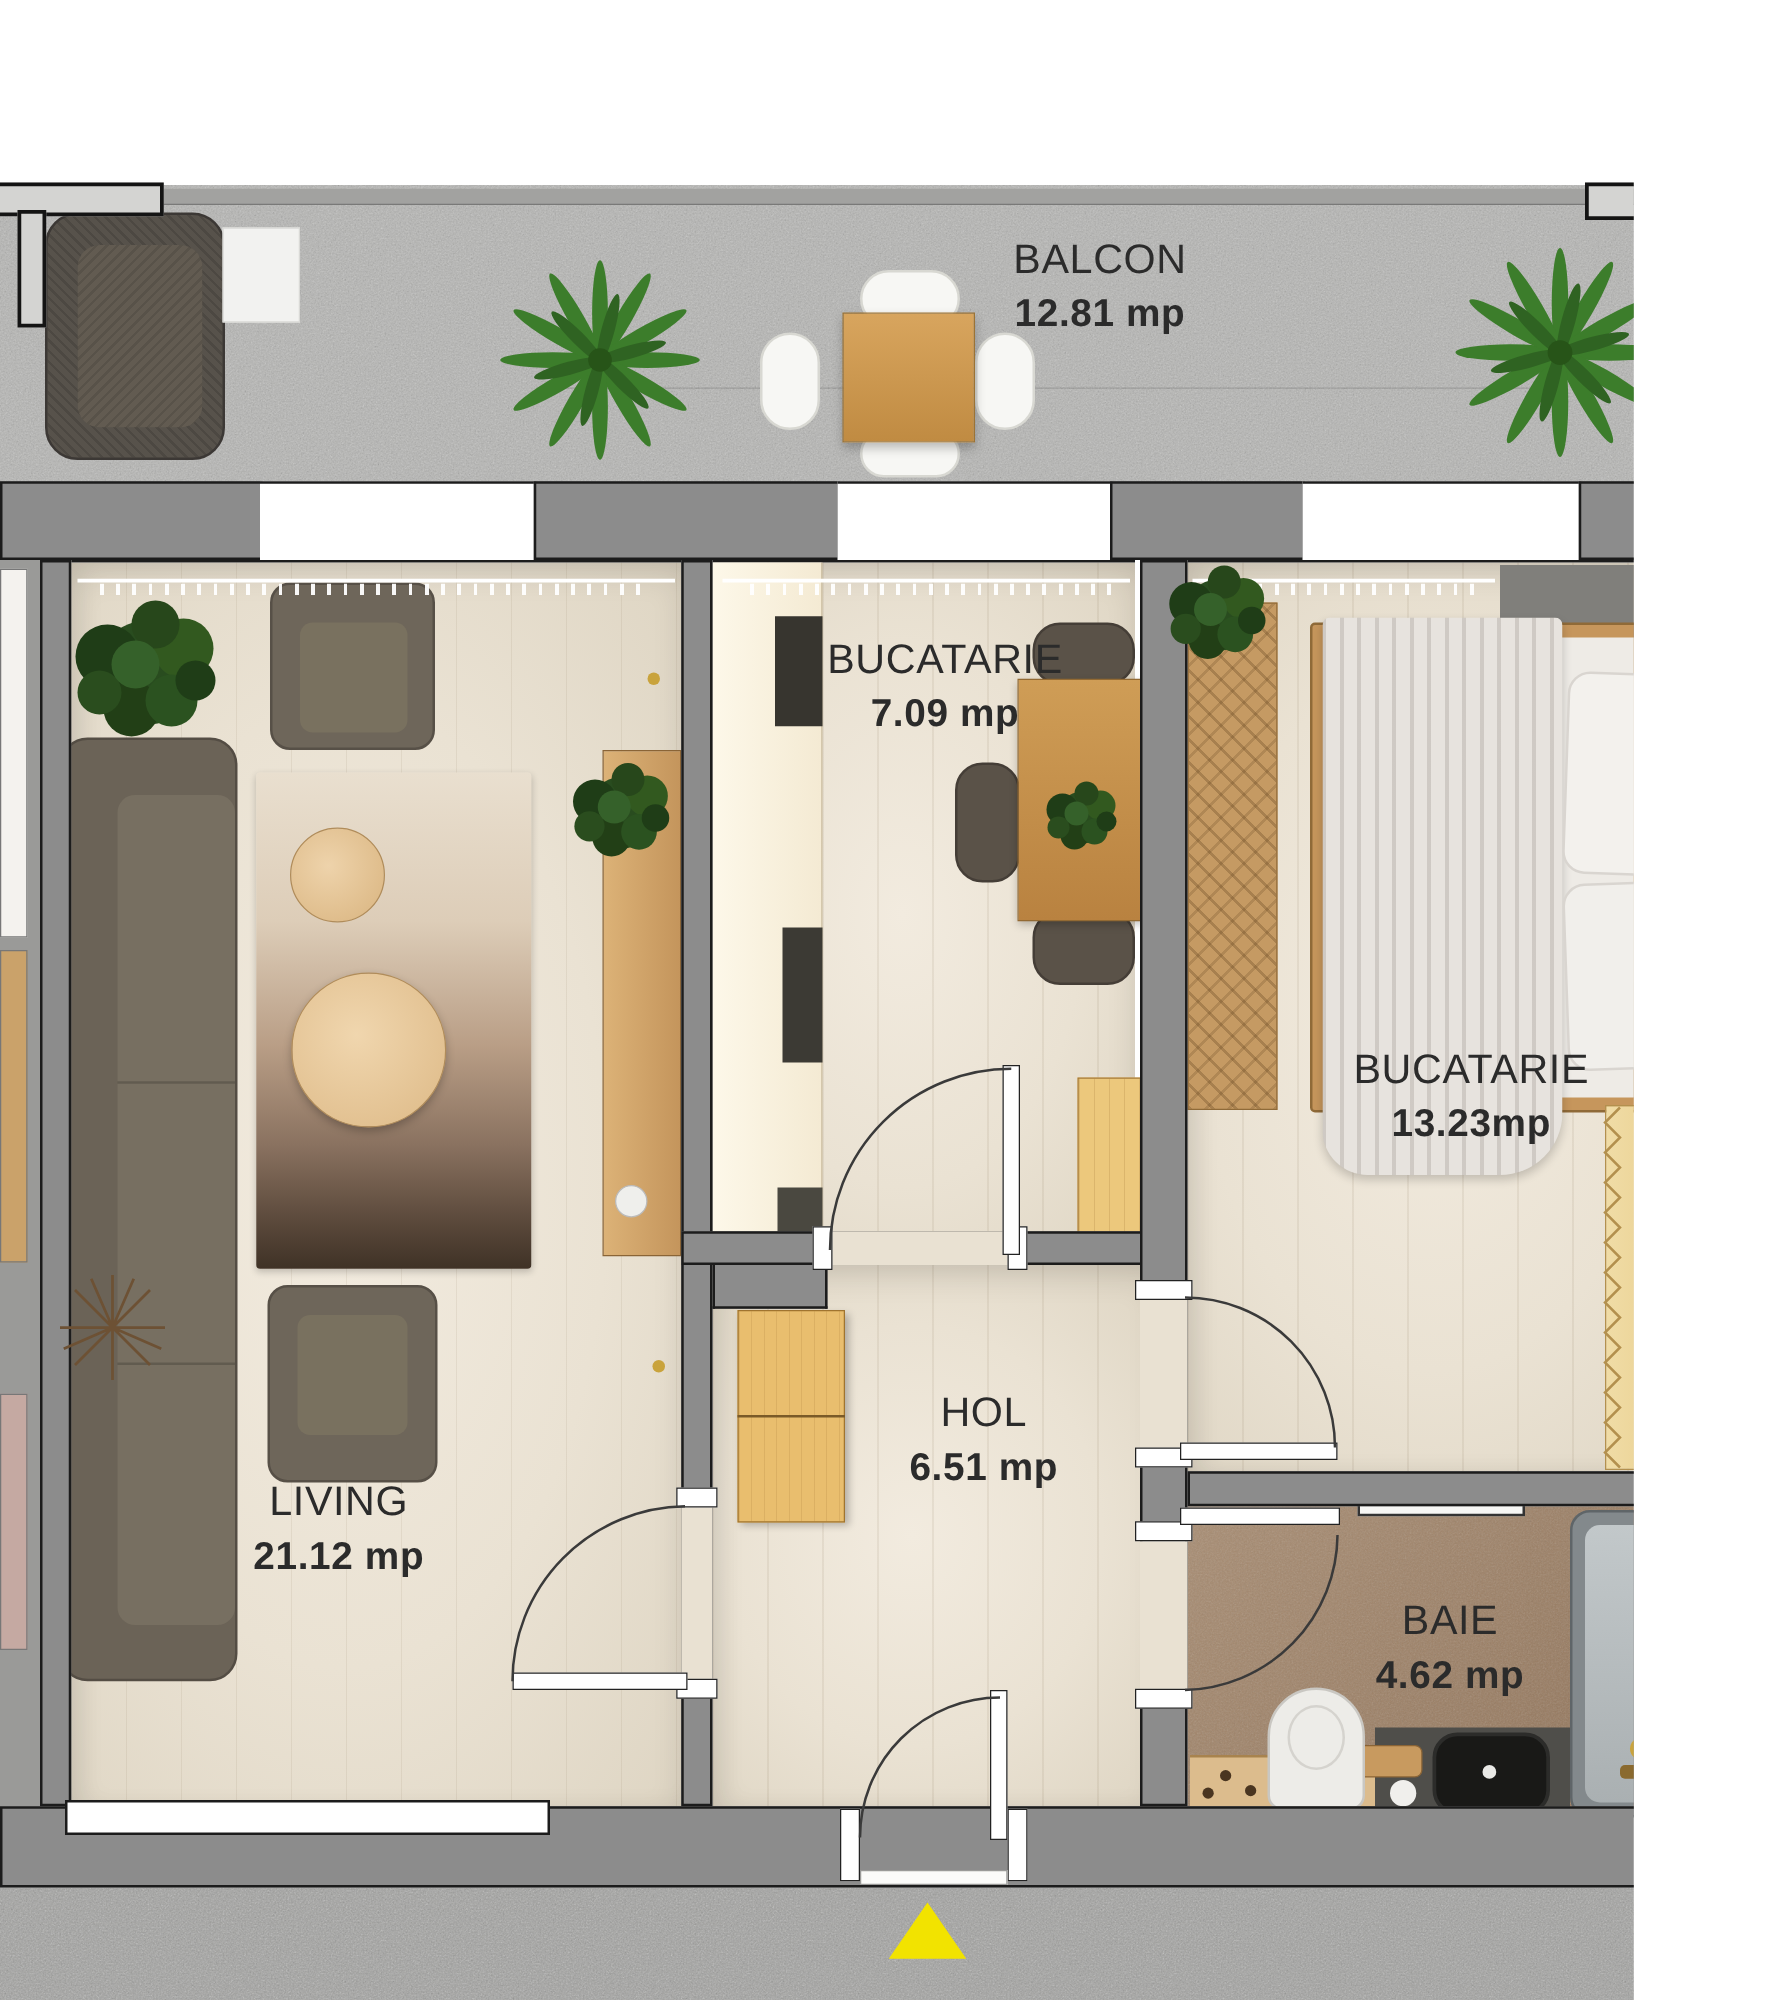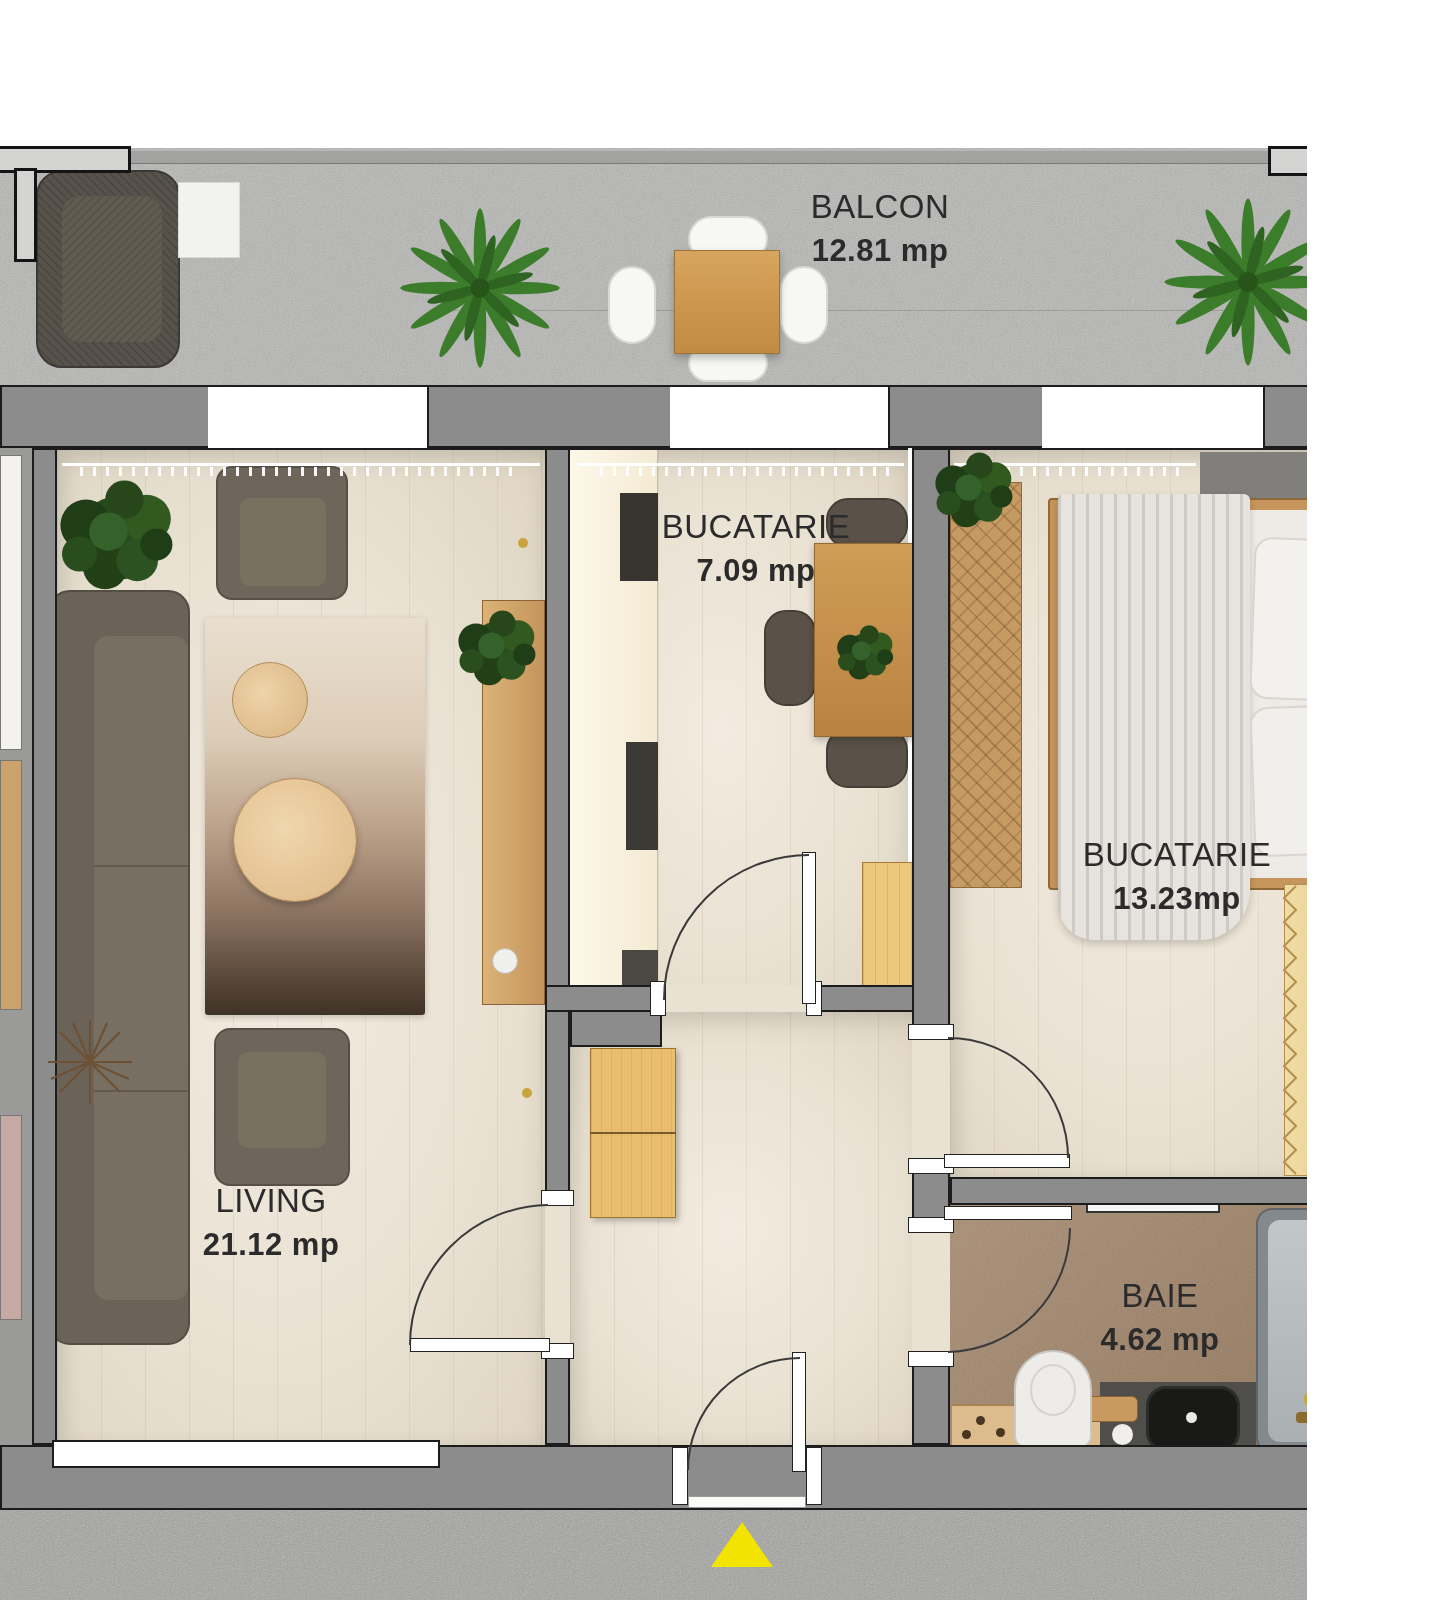--- a/index.html
+++ b/index.html
@@ -292,18 +292,22 @@
     <span class="ar">7.09 mp</span>
   </div>
   <div class="room-label" style="left:1177px;top:877px;">
     <span class="nm">BUCATARIE</span>
     <span class="ar">13.23mp</span>
   </div>
   <div class="room-label" style="left:271px;top:1223px;">
     <span class="nm">LIVING</span>
     <span class="ar">21.12 mp</span>
   </div>
+  <div class="room-label" style="left:787px;top:1152px;">
+    <span class="nm">HOL</span>
+    <span class="ar">6.51 mp</span>
+  </div>
   <div class="room-label" style="left:1160px;top:1318px;">
     <span class="nm">BAIE</span>
     <span class="ar">4.62 mp</span>
   </div>
 
 </div>
 
 </body></html>

